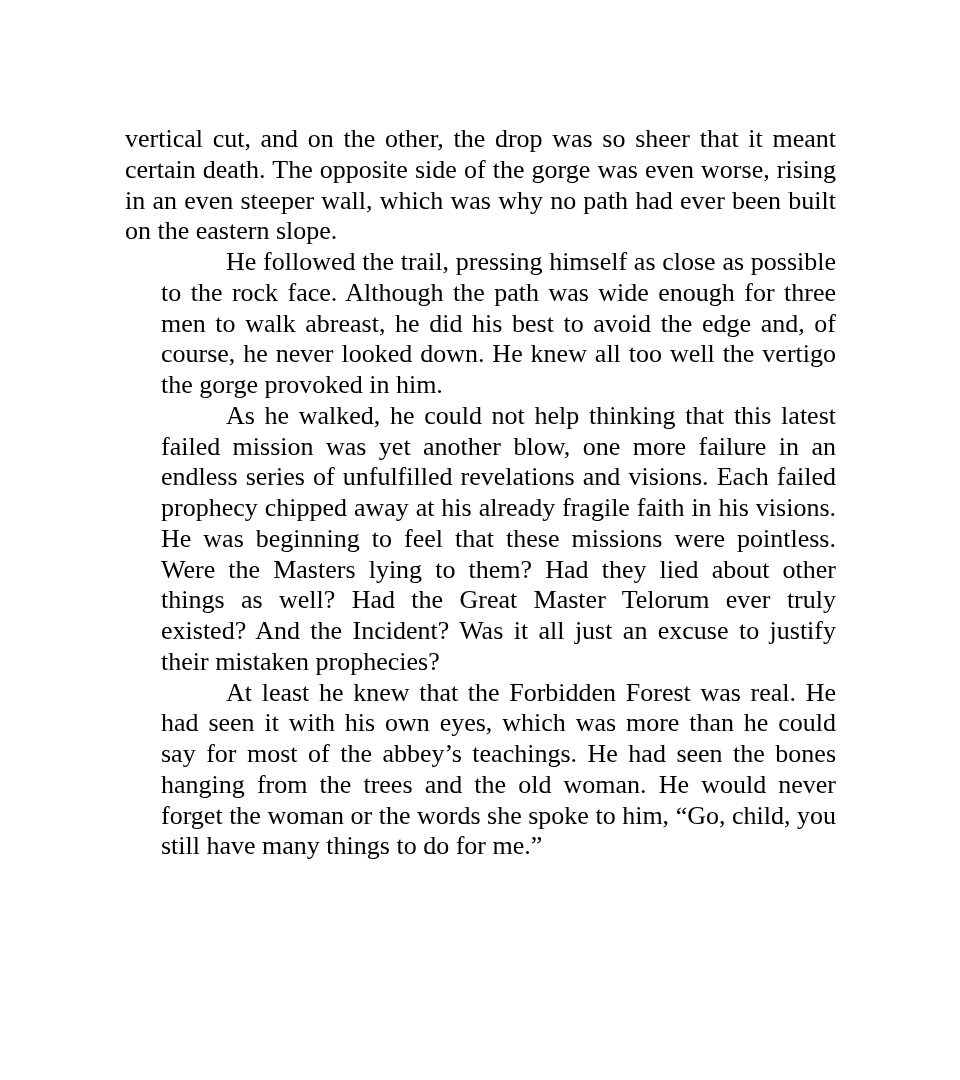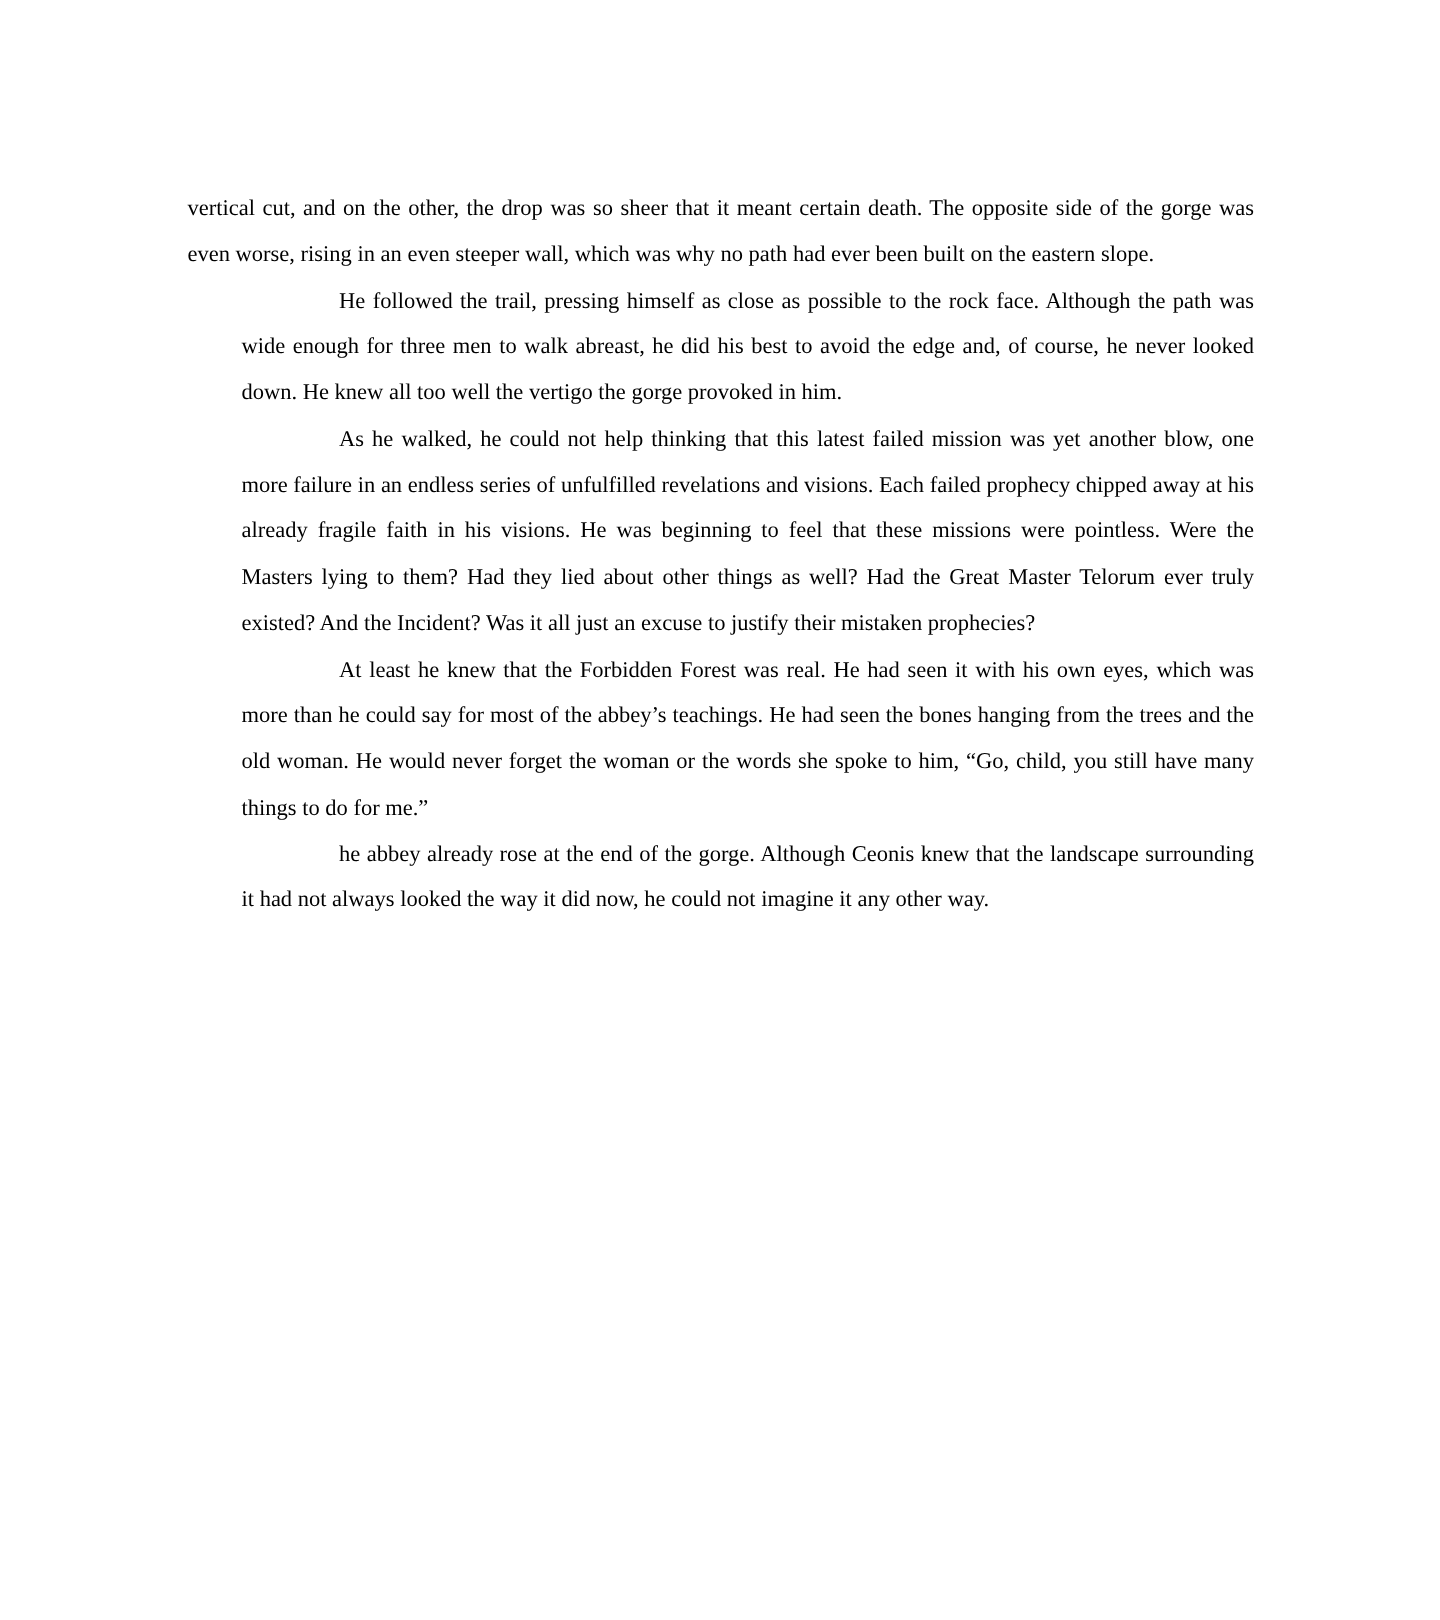--- a/index.html
+++ b/index.html
@@ -21,21 +21,21 @@
     height: 1080px;
     background: #ffffff;
   }
   .page-text {
     position: absolute;
     left: 125px;
     top: 124px;
     width: 711px;
     color: #000000;
     font-family: "Liberation Serif", "DejaVu Serif", serif;
-    font-size: 15px;
+    font-size: 26px;
     line-height: 30.75px;
     text-align: justify;
     text-justify: inter-word;
   }
   .page-text p {
     margin: 0;
     padding: 0;
   }
   .page-text p.indent {
     text-indent: 65px;
@@ -44,15 +44,14 @@
 </style>
 </head>
 <body>
 
 <div class="book-page">
   <div class="page-text">
       <p>vertical cut, and on the other, the drop was so sheer that it meant certain death. The opposite side of the gorge was even worse, rising in an even steeper wall, which was why no path had ever been built on the eastern slope.</p>
       <p class="indent">He followed the trail, pressing himself as close as possible to the rock face. Although the path was wide enough for three men to walk abreast, he did his best to avoid the edge and, of course, he never looked down. He knew all too well the vertigo the gorge provoked in him.</p>
       <p class="indent">As he walked, he could not help thinking that this latest failed mission was yet another blow, one more failure in an endless series of unfulfilled revelations and visions. Each failed prophecy chipped away at his already fragile faith in his visions. He was beginning to feel that these missions were pointless. Were the Masters lying to them? Had they lied about other things as well? Had the Great Master Telorum ever truly existed? And the Incident? Was it all just an excuse to justify their mistaken prophecies?</p>
       <p class="indent">At least he knew that the Forbidden Forest was real. He had seen it with his own eyes, which was more than he could say for most of the abbey’s teachings. He had seen the bones hanging from the trees and the old woman. He would never forget the woman or the words she spoke to him, “Go, child, you still have many things to do for me.”</p>
-      <p class="indent">he abbey already rose at the end of the gorge. Although Ceonis knew that the landscape surrounding it had not always looked the way it did now, he could not imagine it any other way.</p>
     </div>
 </div>
 
 </body></html>

